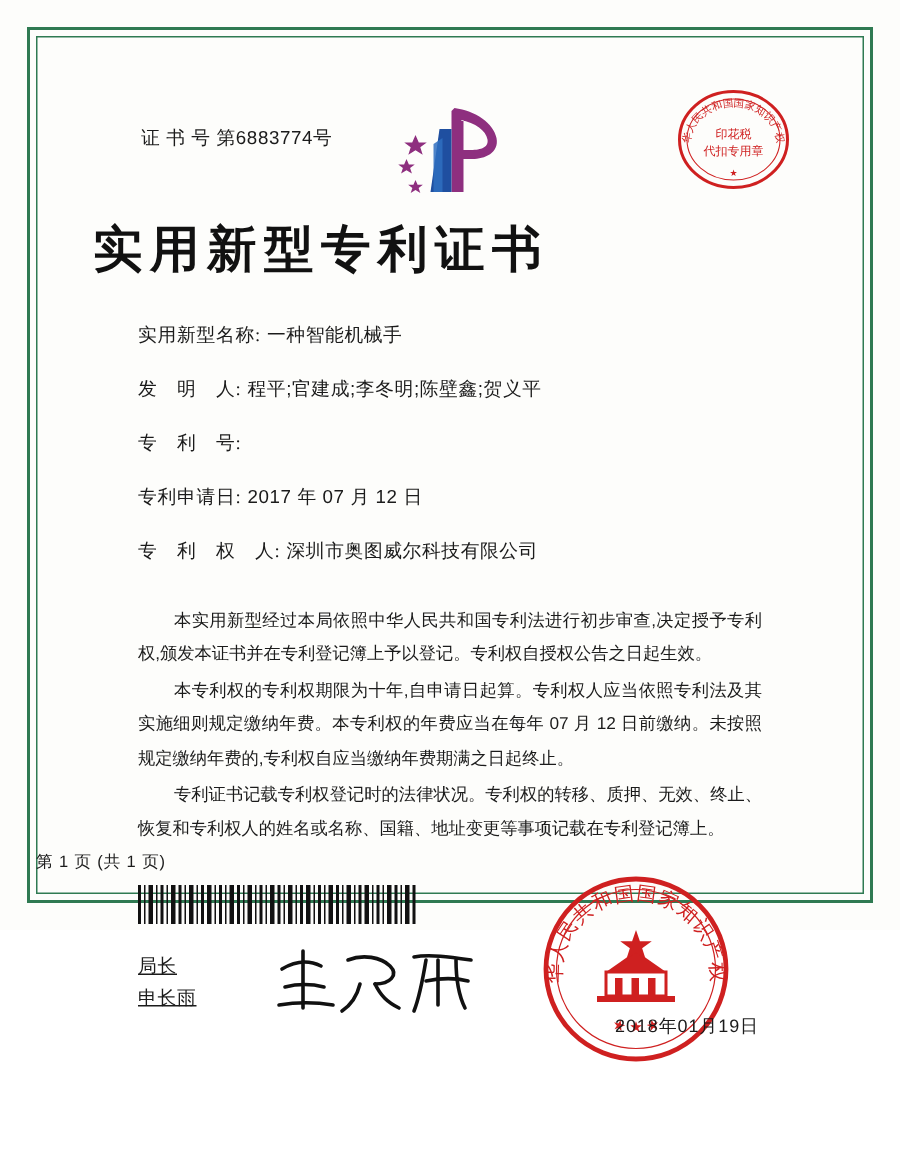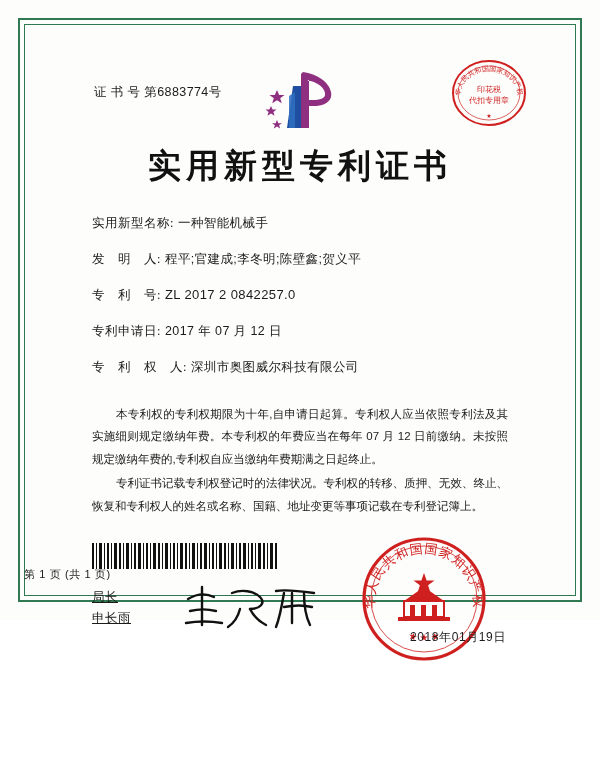--- a/index.html
+++ b/index.html
@@ -73,21 +73,21 @@
   .seal-topright {
     position: absolute;
     right: 8px;
     top: 6px;
     width: 82px;
     height: 82px;
   }
 
   
   .doc-title {
-    text-align: center;
+    text-align: left;
     font-family: "DejaVu Serif", "Liberation Serif", serif;
     font-weight: bold;
     font-size: 33px;
     letter-spacing: 5px;
     color: #111;
     margin-top: 6px;
     margin-bottom: 26px;
   }
 
   
@@ -235,33 +235,33 @@
       <div class="field-row">
         <span class="field-label">实用新型名称:</span>
         <span class="field-value">一种智能机械手</span>
       </div>
       <div class="field-row">
         <span class="field-label">发　明　人:</span>
         <span class="field-value">程平;官建成;李冬明;陈壁鑫;贺义平</span>
       </div>
       <div class="field-row">
         <span class="field-label">专　利　号:</span>
-        <span class="field-value big">ZL 2017 2 0842257.0</span>
       </div>
       <div class="field-row">
         <span class="field-label">专利申请日:</span>
         <span class="field-value">2017 年 07 月 12 日</span>
       </div>
       <div class="field-row">
         <span class="field-label">专　利　权　人:</span>
         <span class="field-value">深圳市奥图威尔科技有限公司</span>
       </div>
     </div>
 
     <div class="paras">
+      <p class="para">本实用新型经过本局依照中华人民共和国专利法进行初步审查,决定授予专利权,颁发本证书并在专利登记簿上予以登记。专利权自授权公告之日起生效。</p>
       <p class="para">本专利权的专利权期限为十年,自申请日起算。专利权人应当依照专利法及其实施细则规定缴纳年费。本专利权的年费应当在每年 07 月 12 日前缴纳。未按照规定缴纳年费的,专利权自应当缴纳年费期满之日起终止。</p>
       <p class="para">专利证书记载专利权登记时的法律状况。专利权的转移、质押、无效、终止、恢复和专利权人的姓名或名称、国籍、地址变更等事项记载在专利登记簿上。</p>
     </div>
 
     <div class="bottom">
       <div class="barcode">
         <svg viewBox="0 0 186 26" width="186" height="26" preserveAspectRatio="none">
           <g fill="#111">
             <rect x="0" y="0" width="2" height="26"></rect>
               <rect x="4" y="0" width="1" height="26"></rect>

